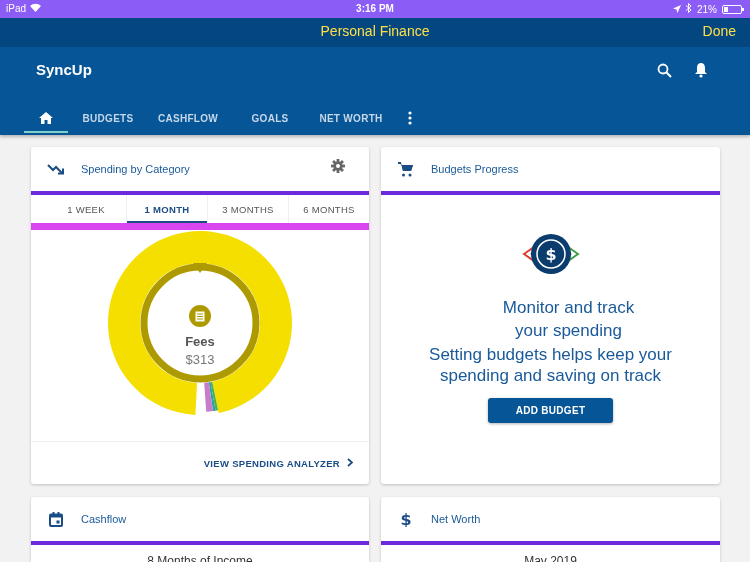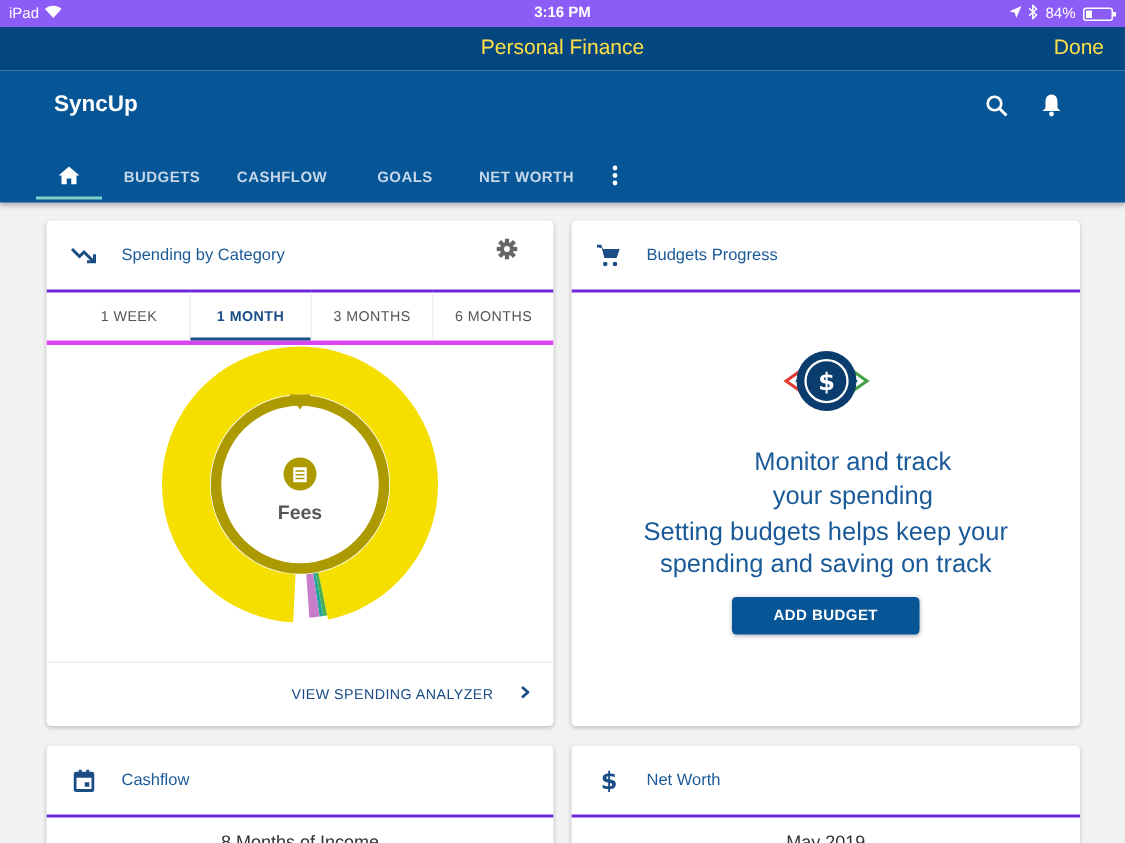--- a/index.html
+++ b/index.html
@@ -16,34 +16,34 @@
   .navbar .done { position: absolute; right: 14px; top: 5px; font-size: 14px; cursor: pointer; }
   .appbar { position: absolute; left: 0; top: 47px; width: 750px; height: 88px; background: #055597; color: #fff; box-shadow: 0 2px 3px rgba(0,0,0,0.25); }
   .appbar .brand { position: absolute; left: 36px; top: 14px; font-size: 15px; font-weight: bold; }
   .appbar .icons { position: absolute; right: 42px; top: 15px; display: flex; gap: 22px; align-items: center; }
   .tabs { position: absolute; left: 24px; top: 55px; height: 33px; display: flex; align-items: center; }
   .tab { font-size: 10px; font-weight: bold; color: #c6d7ea; letter-spacing: 0.3px; height: 33px; display: flex; align-items: center; justify-content: center; position: relative; cursor: pointer; }
   .tab.home { width: 44px; }
   .tab.home.active::after { content: ""; position: absolute; left: 0; right: 0; bottom: 2px; height: 2px; background: #7fd0c8; }
   .tab.t1 { width: 80px; } .tab.t2 { width: 80px; } .tab.t3 { width: 84px; } .tab.t4 { width: 78px; } .tab.more { width: 40px; }
   .card { position: absolute; background: #fff; border-radius: 3px; box-shadow: 0 1px 3px rgba(0,0,0,0.2); overflow: hidden; }
-  .card-head { height: 48px; display: flex; align-items: center; padding-left: 14px; border-bottom: 2px solid #6d28d9; color: #1a5a99; font-size: 11px; }
+  .card-head { height: 48px; display: flex; align-items: center; padding-left: 14px; border-bottom: 4px solid #6d28d9; color: #1a5a99; font-size: 11px; }
   .card-head .ic { width: 22px; margin-right: 14px; display: flex; align-items: center; justify-content: center; }
-  .seg { display: flex; height: 35px; border-bottom: 3px solid #d946ef; padding-left: 15px; }
+  .seg { display: flex; height: 35px; border-bottom: 7px solid #d946ef; padding-left: 15px; }
   .seg .s { flex: 1; display: flex; align-items: center; justify-content: center; font-size: 9.5px; color: #555; border-right: 1px solid #efefef; cursor: pointer; position: relative; letter-spacing: 0.3px; }
   .seg .s:last-child { border-right: none; }
   .seg .s.active { color: #1a4c85; font-weight: bold; }
   .seg .s.active::after { content: ""; position: absolute; left: 0; right: 0; bottom: 0; height: 2px; background: #1a4c85; }
   .donut-wrap { position: relative; height: 215px; }
   .donut-center { position: absolute; left: 0; right: 0; top: 75px; text-align: center; }
   .fees-ic { width: 22px; height: 22px; border-radius: 50%; background: #ad9a00; margin: 0 auto 7px; display: flex; align-items: center; justify-content: center; }
   .fees-label { font-size: 13px; font-weight: bold; color: #555; }
   .fees-amt { font-size: 13px; color: #777; margin-top: 3px; }
   .card-foot { position: absolute; left: 0; right: 0; bottom: 0; height: 43px; border-top: 1px solid #efefef; display: flex; align-items: center; justify-content: flex-end; padding-right: 16px; }
-  .link { color: #1a4c85; font-size: 9.5px; font-weight: normal; letter-spacing: 0.3px; cursor: pointer; display: flex; align-items: center; gap: 18px; text-align: right; }
+  .link { color: #1a4c85; font-size: 9.5px; font-weight: bold; letter-spacing: 0.3px; cursor: pointer; display: flex; align-items: center; gap: 7px; text-align: right; }
   .bp-body { text-align: center; color: #1a5a99; }
   .bp-title { font-size: 17px; line-height: 23px; margin-top: 18px; }
   .bp-sub { font-size: 17px; line-height: 21px; margin-top: 2px; }
   .btn { display: inline-block; margin-top: 12px; background: #055597; color: #fff; font-size: 10px; font-weight: bold; padding: 7px 28px; border-radius: 3px; box-shadow: 0 1px 3px rgba(0,0,0,0.3); letter-spacing: 0.3px; cursor: pointer; }
   .small-body { text-align: center; font-size: 12px; color: #333; padding-top: 9px; }
 </style>
 </head>
 <body>
 
 <div class="statusbar">
@@ -60,21 +60,21 @@
     <span>
       <svg width="8" height="8" viewBox="0 0 8 8">
           <path d="M8 0 L0 3.5 L3.5 4.5 L4.5 8 Z" fill="#fff"></path>
         </svg>
     </span>
     <span>
       <svg width="6" height="10" viewBox="0 0 6 10">
           <path d="M0 2.5 L5 7 L2.5 9.5 L2.5 0.5 L5 3 L0 7.5" stroke="#fff" stroke-width="1" fill="none"></path>
         </svg>
     </span>
-    <span>84%</span>
+    <span>21%</span>
     <span class="battery">
         <span class="fill" id="batfill" style="width: 3.57px;"></span>
       </span>
   </div>
 </div>
 
 <div class="navbar">
   <div class="title">Personal Finance</div>
   <div class="done">Done</div>
 </div>
@@ -157,20 +157,21 @@
         <path d="M162 33 L176 33 L169 43 Z" fill="#ad9a00"></path>
       </svg>
     <div class="donut-center">
       <div class="fees-ic">
         <svg width="10" height="11" viewBox="0 0 10 11">
             <rect x="0.5" y="0.5" width="9" height="10" fill="#fff"></rect>
             <path d="M2 3 H8 M2 5.5 H8 M2 8 H8" stroke="#ad9a00" stroke-width="1"></path>
           </svg>
       </div>
       <div class="fees-label">Fees</div>
+      <div class="fees-amt">$313</div>
     </div>
   </div>
   <div class="card-foot">
     <div class="link">
       <span>VIEW SPENDING ANALYZER</span>
       <span>
         <svg width="6" height="9" viewBox="0 0 6 9">
             <path d="M1 1 L5 4.5 L1 8" stroke="#1a4c85" stroke-width="1.8" fill="none"></path>
           </svg>
       </span>

